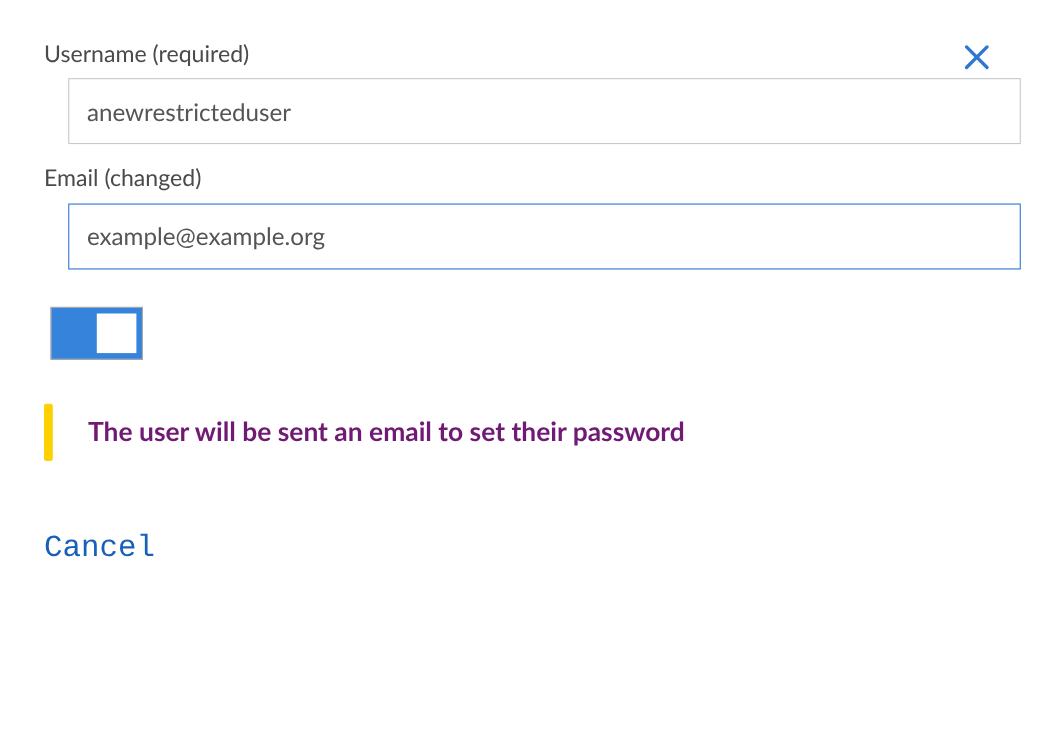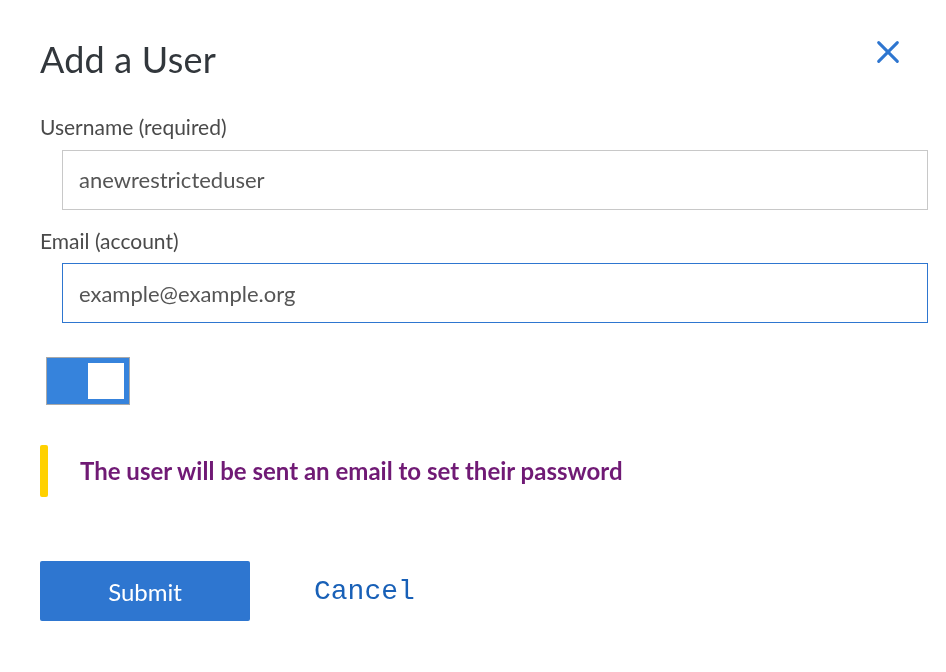--- a/index.html
+++ b/index.html
@@ -148,50 +148,48 @@
     font-size:28px;
     cursor:pointer;
     padding:0;
   }
 </style>
 </head>
 <body>
 
 <div class="dialog">
 
-  <h1>Add a User</h1>
 
   <div class="close">
     <span>
       <svg width="28" height="28" viewBox="0 0 24 24" fill="none" stroke="currentColor" stroke-width="2.6" stroke-linecap="round">
         <line x1="4" y1="4" x2="20" y2="20"></line>
         <line x1="20" y1="4" x2="4" y2="20"></line>
       </svg>
     </span>
   </div>
 
   <div class="field">
     <label>Username (required)</label>
     <input type="text" value="anewrestricteduser" style="">
   </div>
 
   <div class="field">
-    <label>Email (account)</label>
+    <label>Email (changed)</label>
     <input type="text" class="focused" value="example@example.org" style="">
   </div>
 
   <div class="toggle-row">
     <div class="toggle">
       <div class="knob"></div>
     </div>
   </div>
 
   <div class="notice">
     <div class="bar"></div>
     <div class="msg">The user will be sent an email to set their password</div>
   </div>
 
   <div class="actions">
-    <button class="submit">Submit</button>
     <button class="cancel">Cancel</button>
   </div>
 
 </div>
 
 </body></html>

